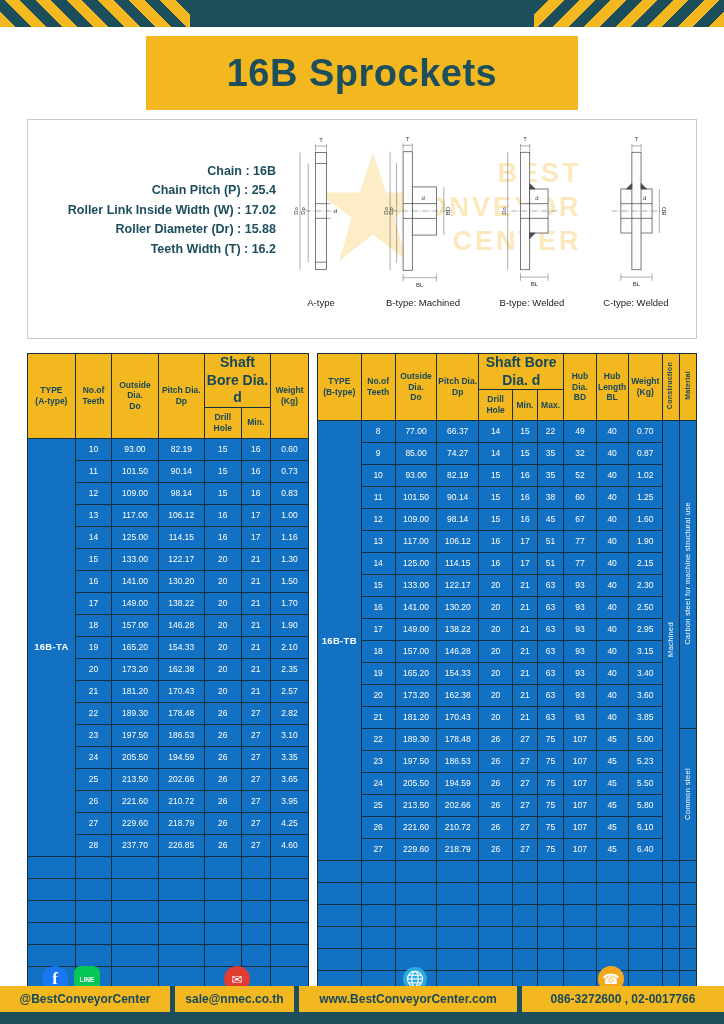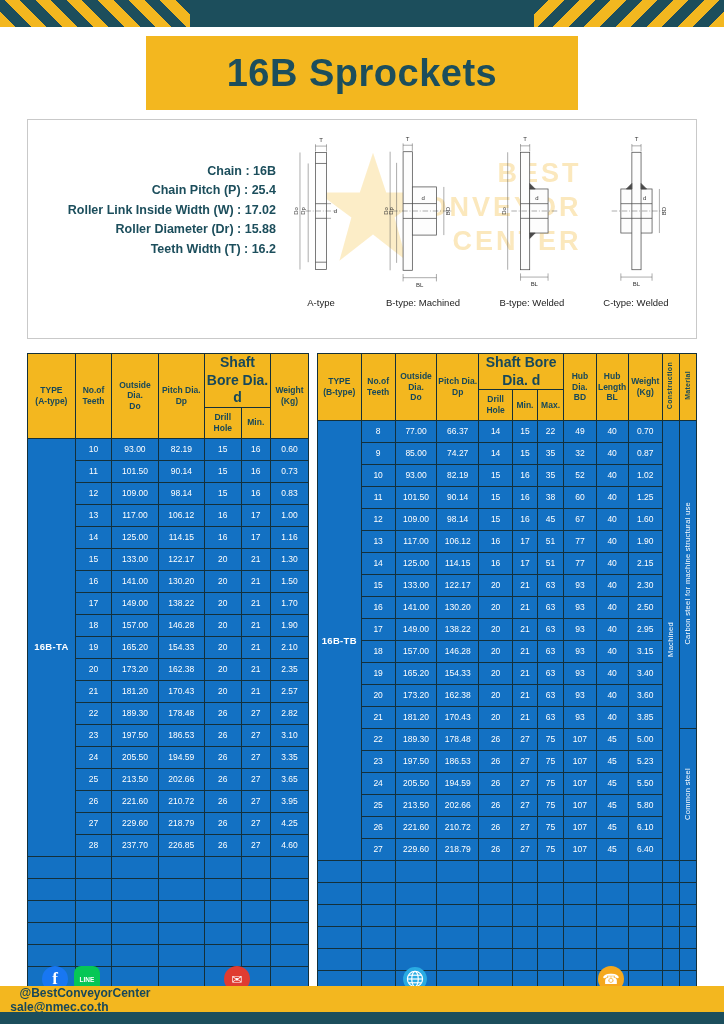--- a/index.html
+++ b/index.html
@@ -51,21 +51,21 @@
   thead tr:last-child th{height:30px;}
   th.th-group{font-size:14px;}
   td{background:#1371c3;color:#fff;font-size:8.5px;height:21px;line-height:1;}
   td.type-cell{font-size:9.5px;font-weight:bold;letter-spacing:.3px;}
   .vtext{writing-mode:vertical-rl;transform:rotate(180deg);white-space:nowrap;
     display:inline-block;font-size:7px;letter-spacing:.3px;}
   td .vtext{font-size:7.5px;}
   
   .footer{position:absolute;left:0;right:0;bottom:12px;height:48px;}
   .footer-bar{position:absolute;bottom:0;left:0;right:0;height:26px;background:#f3b71f;
-    display:flex;align-items:stretch;flex-direction:column;}
+    display:flex;align-items:stretch;}
   .fsec{display:flex;align-items:center;justify-content:center;color:#17485a;
     font-weight:bold;font-size:12px;white-space:nowrap;}
   .fdiv{width:5px;background:#1c4e5c;}
   .icon{position:absolute;top:2px;width:26px;height:26px;border-radius:50%;
     display:flex;align-items:center;justify-content:center;color:#fff;box-sizing:border-box;}
   .fb{left:42px;background:#1877f2;font-weight:bold;font-size:17px;font-family:"Liberation Serif",serif;}
   .line-badge{left:74px;background:#06c755;border-radius:7px;font-size:6.5px;font-weight:bold;}
   .mail{left:224px;background:#e03c31;font-size:13px;}
   .globe{left:402px;background:transparent;}
   .phone{left:598px;background:#f5a81c;font-size:14px;}

